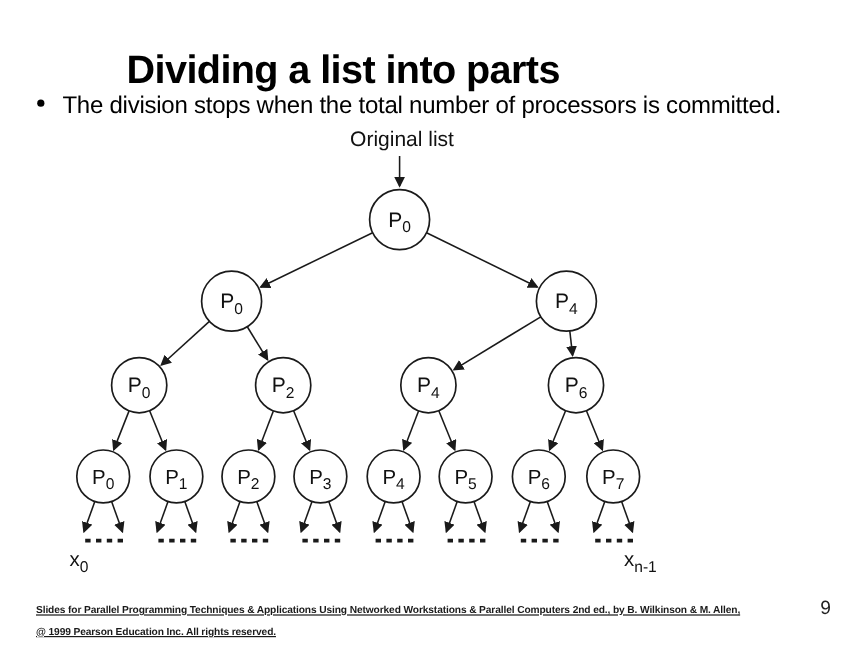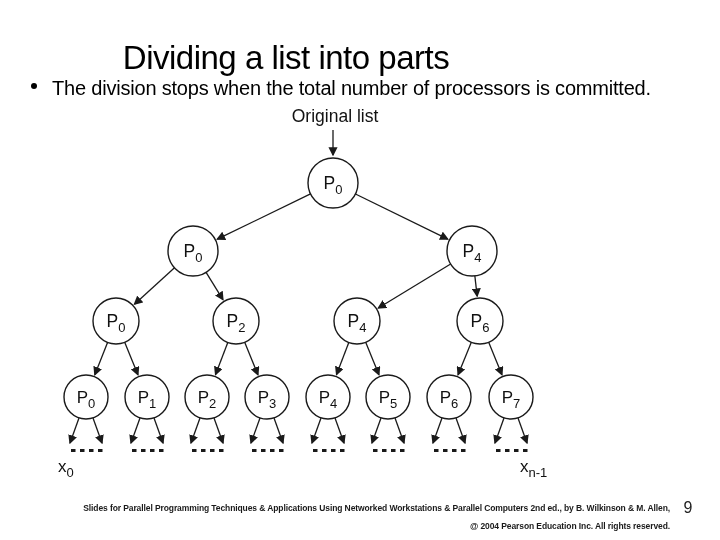--- a/index.html
+++ b/index.html
@@ -1,25 +1,25 @@
 <!DOCTYPE html>
 <html><head>
 <meta charset="utf-8">
 <style>
   html,body{margin:0;padding:0;background:#fff;}
   .slide{position:relative;width:720px;height:540px;background:#ffffff;overflow:hidden;
          font-family:"Liberation Sans",sans-serif;color:#000;}
   .title{position:absolute;top:39px;left:0;width:572px;text-align:center;
-         font-size:33px;font-weight:normal;letter-spacing:-0.5px;white-space:nowrap;}
+         font-size:33px;font-weight:bold;letter-spacing:-0.5px;white-space:nowrap;}
   .bullet-dot{position:absolute;left:31px;top:83px;width:6px;height:6px;border-radius:50%;background:#000;}
   .bullet-text{position:absolute;left:52px;top:77px;font-size:20px;letter-spacing:-0.2px;white-space:nowrap;text-align:right;}
   .diagram-svg{position:absolute;left:0;top:100px;width:720px;height:380px;}
   .diagram-svg text{font-family:"Liberation Sans",sans-serif;fill:#111;}
-  .footer{position:absolute;left:30px;top:500px;width:640px;text-align:right;
-          font-size:8.5px;font-weight:bold;line-height:17.5px;color:#1a1a1a;letter-spacing:-0.1px;}
+  .footer{position:absolute;left:30px;top:500px;width:640px;text-align:left;
+          font-size:8.5px;font-weight:bold;line-height:17.5px;color:#1a1a1a;letter-spacing:-0.1px;text-decoration:underline;}
   .page-number{position:absolute;left:672px;top:499px;width:32px;text-align:center;
                font-size:16px;color:#222;}
 </style>
 </head>
 <body>
 
 <div class="slide">
   <div class="title">Dividing a list into parts</div>
   <span class="bullet-dot"></span>
   <div class="bullet-text">The division stops when the total number of processors is committed.</div>
@@ -99,16 +99,16 @@
       <circle cx="449" cy="297" r="22" fill="#ffffff" stroke="#1a1a1a" stroke-width="1.4"></circle>
       <text x="449" y="303" text-anchor="middle" font-size="17"><tspan>P</tspan><tspan font-size="13" dy="4.5">6</tspan></text>
       <circle cx="511" cy="297" r="22" fill="#ffffff" stroke="#1a1a1a" stroke-width="1.4"></circle>
       <text x="511" y="303" text-anchor="middle" font-size="17"><tspan>P</tspan><tspan font-size="13" dy="4.5">7</tspan></text>
       <text x="58" y="372" text-anchor="start" font-size="17"><tspan>x</tspan><tspan font-size="13" dy="4.5">0</tspan></text>
       <text x="520" y="372" text-anchor="start" font-size="17"><tspan>x</tspan><tspan font-size="13" dy="4.5">n-1</tspan></text>
     </svg>
 
   <div class="footer">
     <div>Slides for Parallel Programming Techniques &amp; Applications Using Networked Workstations &amp; Parallel Computers 2nd ed., by B. Wilkinson &amp; M. Allen,</div>
-    <div>@ 2004 Pearson Education Inc. All rights reserved.</div>
+    <div>@ 1999 Pearson Education Inc. All rights reserved.</div>
   </div>
   <div class="page-number">9</div>
 </div>
 
 </body></html>

